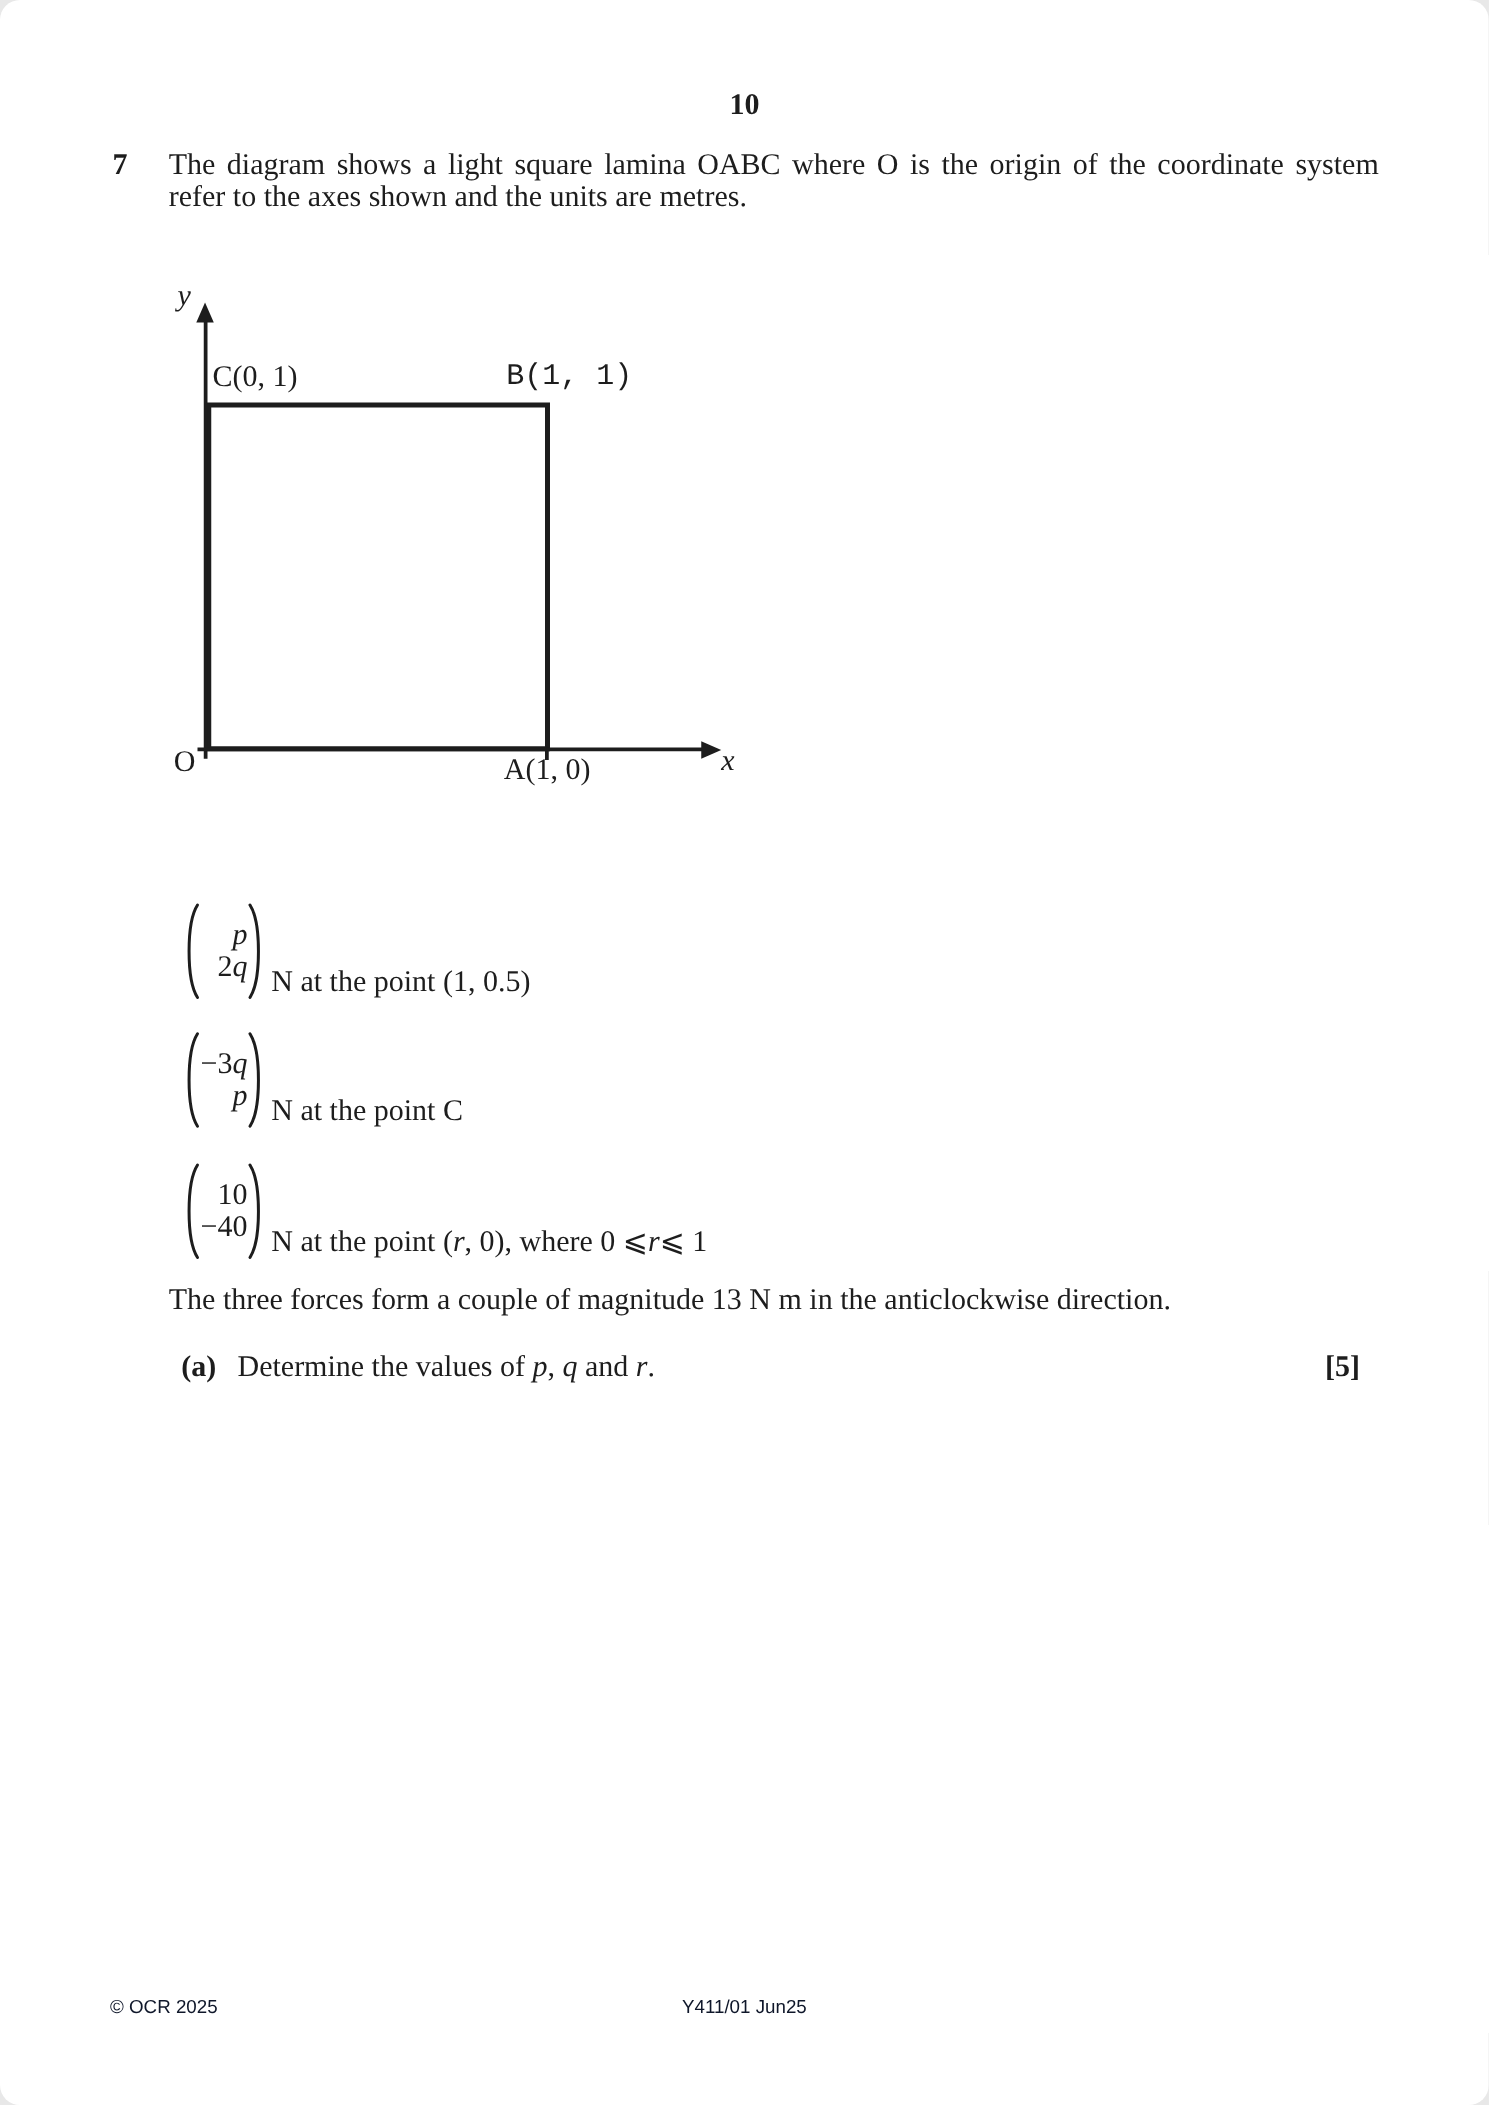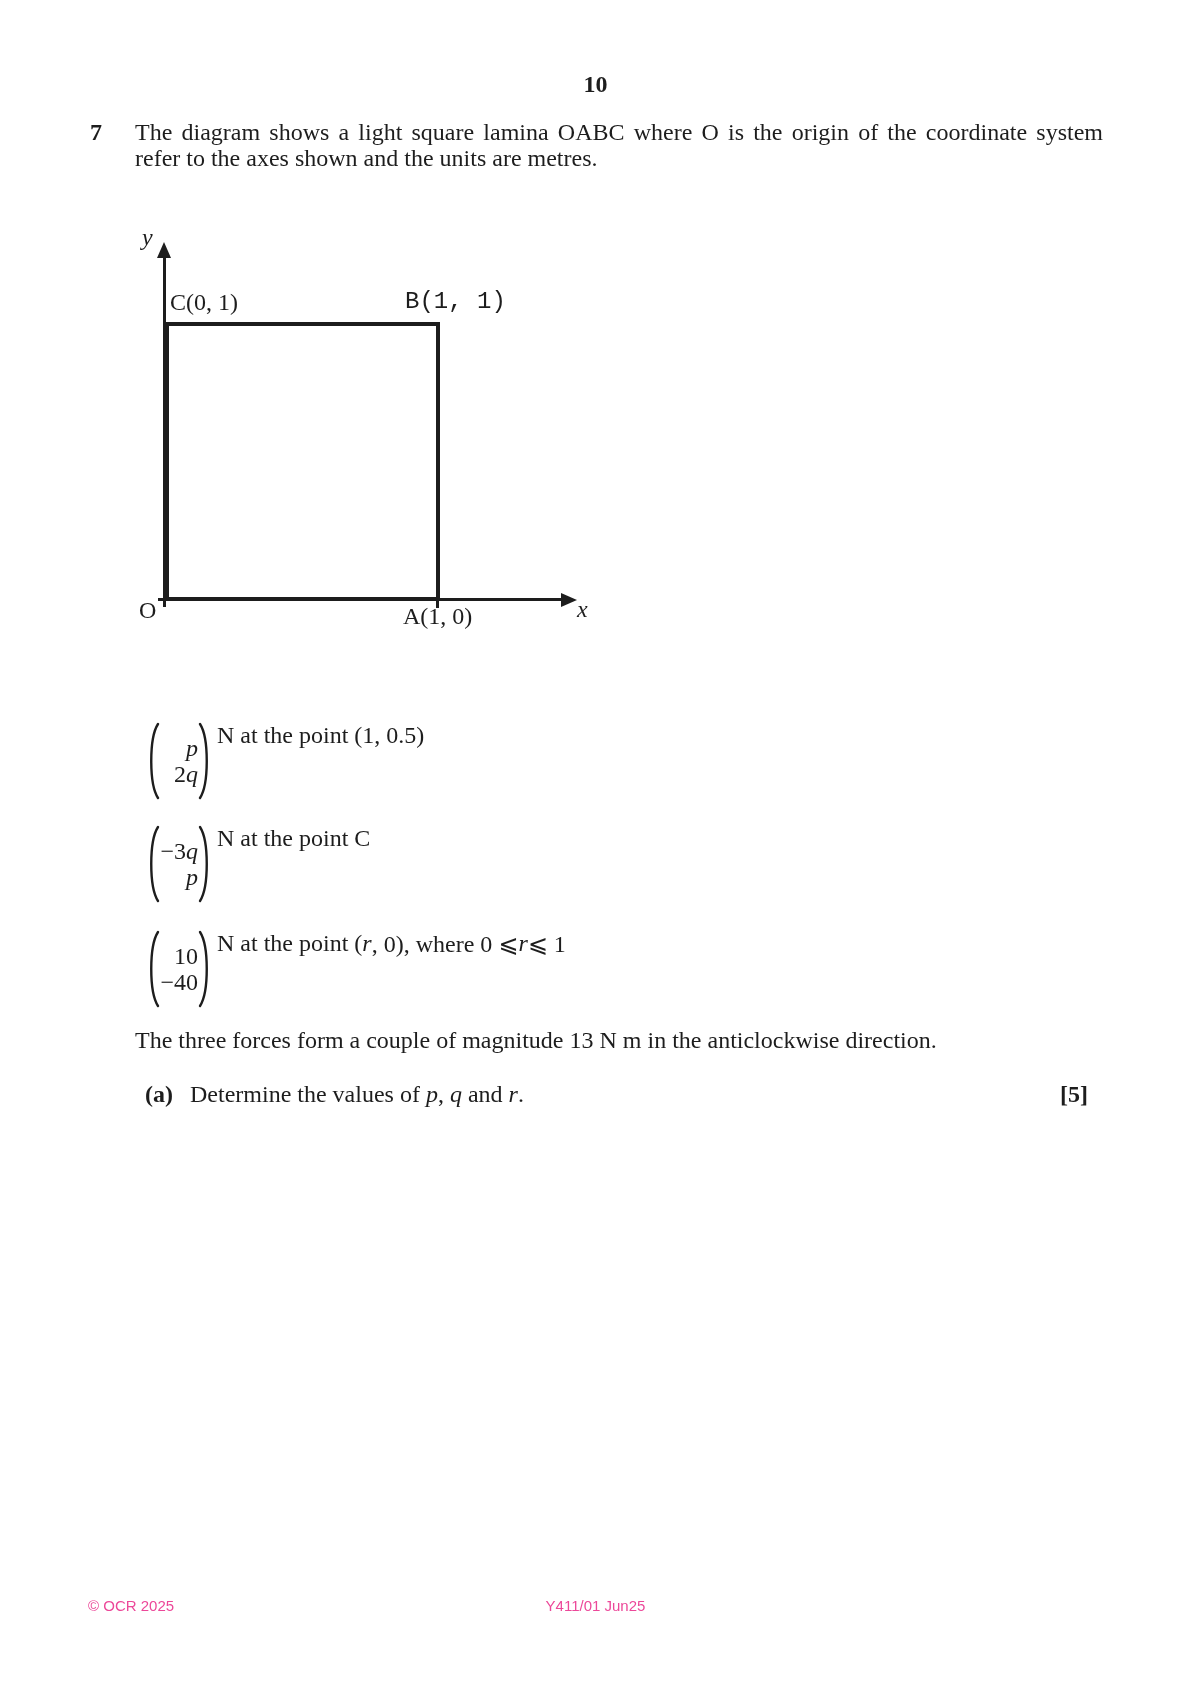--- a/index.html
+++ b/index.html
@@ -1,20 +1,20 @@
 <!DOCTYPE html>
 <html><head>
 <meta charset="utf-8">
 <style>
   html,body { margin:0; padding:0; background:#e8e8e8; }
   .page {
     position:relative; width:1191px; height:1684px; margin:0 auto;
     background:#ffffff; color:#1d1d1d;
     font-family:"Liberation Serif","DejaVu Serif",serif;
-    font-size:24px; overflow:hidden;
+    font-size:24px; overflow:hidden;border-radius:16px;
   }
   .abs { position:absolute; }
   .b { font-weight:bold; }
   .it { font-style:italic; }
   .line { line-height:26px; height:26px; white-space:nowrap; }
   .jline { line-height:26px; height:26px; text-align:justify; }
   .jline::after { content:""; display:inline-block; width:100%; height:0; }
   .center { left:0; width:1191px; text-align:center; }
 
   
@@ -28,26 +28,26 @@
     border-top:7px solid transparent; border-bottom:7px solid transparent;
     border-left:16px solid #1d1d1d; }
   .dlabel { position:absolute; line-height:26px; white-space:nowrap; }
 
   
   .vec { position:absolute; left:145px; height:78px; display:flex; align-items:stretch; }
   .vec svg { flex:0 0 auto; }
   .vec .col { width:38px; height:78px; display:flex; flex-direction:column;
     justify-content:center; align-items:flex-end; }
   .vec .vrow { line-height:26px; white-space:nowrap; }
-  .vec .vdesc { display:flex; align-items:flex-start; margin-left:4px; white-space:nowrap;
+  .vec .vdesc { display:flex; align-items:flex-end; margin-left:4px; white-space:nowrap;
     font-family:"Liberation Serif","DejaVu Serif","DejaVu Sans",serif; }
   .paren path { fill:none; stroke:#1d1d1d; stroke-width:2.4; stroke-linecap:round; }
 
   .footer { position:absolute; top:1597px; font-family:"Liberation Sans","DejaVu Sans",sans-serif;
-    font-size:15px; color:#ec4899; line-height:18px; }
+    font-size:15px; color:#0f172a; line-height:18px; }
 </style>
 </head>
 <body>
 
 <div class="page">
 
   <div class="abs center b line" style="top:71px;">10</div>
 
   <div class="abs b line" style="left:90px; top:119px;">7</div>
   <div class="abs" style="left:135px; top:119px; width:968px;">

